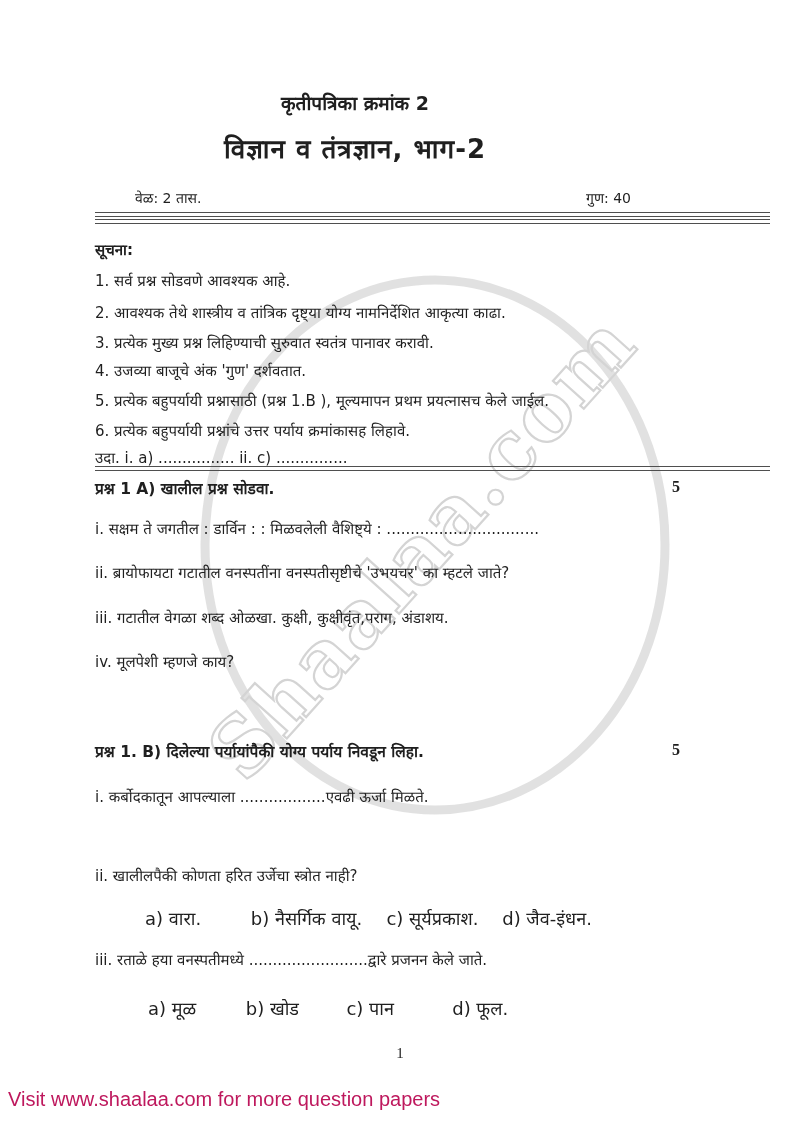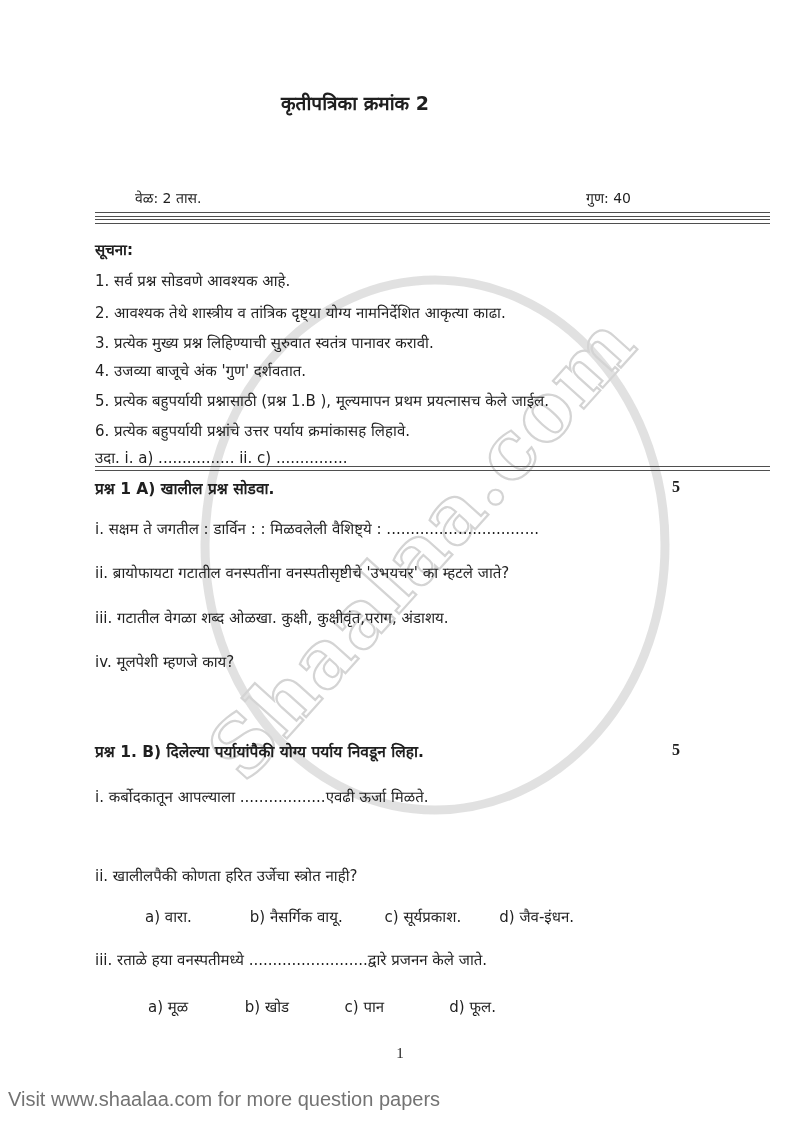--- a/index.html
+++ b/index.html
@@ -13,52 +13,53 @@
   .line{position:absolute;left:95px;right:30px;font-size:15px;line-height:20px;}
   .center-block{position:absolute;left:95px;width:520px;text-align:center;}
   .t1{font-size:19px;font-weight:bold;}
   .t2{font-size:26px;font-weight:bold;letter-spacing:1px;}
   .meta{position:absolute;font-size:14px;}
   .rule{position:absolute;left:95px;right:30px;height:3px;
         border-top:1px solid #4f4f4f;border-bottom:1px solid #4f4f4f;}
   .sec-head{font-weight:bold;font-size:15.5px;}
   .marks{position:absolute;left:672px;width:30px;font-size:16px;font-weight:bold;
          font-family:"Liberation Serif",serif;}
-  .opts{position:absolute;font-size:15px;}
+  .opts{position:absolute;font-size:18px;}
   .opts span{display:inline-block;}
   .opts.r1{left:148px;font-family:"Liberation Serif",serif;font-size:15.5px;}
   .opts.r1 span:nth-child(1){width:142px;}
   .opts.r1 span:nth-child(2){width:145px;}
   .opts.r1 span:nth-child(3){width:100px;}
   .opts.r2{left:145px;}
   .opts.r2 span:nth-child(1){width:100px;}
   .opts.r2 span:nth-child(2){width:130px;}
   .opts.r2 span:nth-child(3){width:110px;}
   .opts.r3{left:148px;}
   .opts.r3 span:nth-child(1){width:92px;}
   .opts.r3 span:nth-child(2){width:95px;}
   .opts.r3 span:nth-child(3){width:100px;}
   .pageno{position:absolute;left:0;width:800px;top:1045px;text-align:center;
           font-family:"Liberation Serif",serif;font-size:15px;}
-  .footer{position:absolute;left:8px;top:1088px;font-size:20px;color:#737373;
+  .footer{position:absolute;left:8px;top:1088px;font-size:20px;color:#be185d;
           font-family:"Liberation Sans",sans-serif;}
 </style>
 </head>
 <body>
 
 <div class="page">
 
   <svg class="wm" width="800" height="1130" viewBox="0 0 800 1130">
     <ellipse cx="435" cy="545" rx="230" ry="265" fill="none" stroke="#dcdcdc" stroke-width="9" opacity="0.85"></ellipse>
     <text transform="translate(245,785) rotate(-48)" font-family="DejaVu Serif, serif" font-size="80" font-weight="bold" fill="none" stroke="#d4d4d4" stroke-width="2.2" letter-spacing="2">Shaalaa.com</text>
   </svg>
 
   <div class="content-layer">
 
     <div class="center-block t1" style="top:90px">कृतीपत्रिका क्रमांक 2</div>
+    <div class="center-block t2" style="top:130px">विज्ञान व तंत्रज्ञान, भाग-2</div>
     <div class="meta" style="left:135px;top:188px">वेळ: 2 तास.</div>
     <div class="meta" style="left:586px;top:188px">गुण: 40</div>
 
     <div class="rule" style="top:212px"></div>
     <div class="rule" style="top:219px"></div>
 
     <div class="line" style="top:240px;font-weight:bold">सूचना:</div>
     <div class="line" style="top:271px">1. सर्व प्रश्न सोडवणे आवश्यक आहे.</div>
     <div class="line" style="top:303px">2. आवश्यक तेथे शास्त्रीय व तांत्रिक दृष्ट्या योग्य नामनिर्देशित आकृत्या काढा.</div>
     <div class="line" style="top:333px">3. प्रत्येक मुख्य प्रश्न लिहिण्याची सुरुवात स्वतंत्र पानावर करावी.</div>

